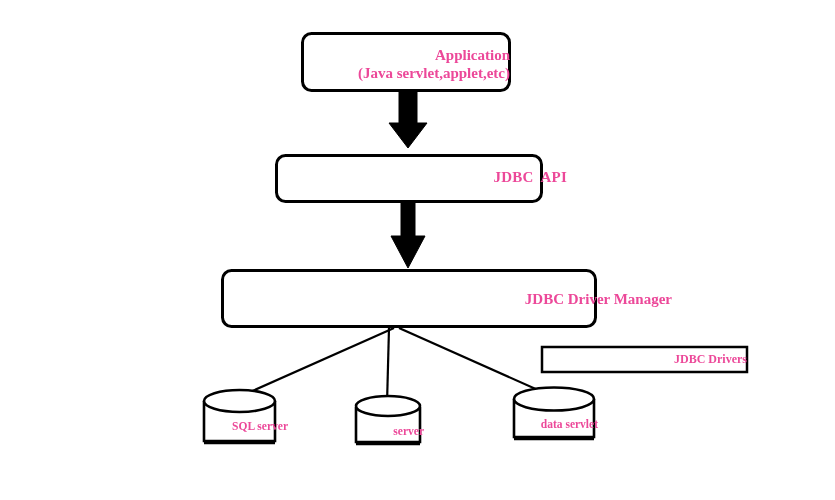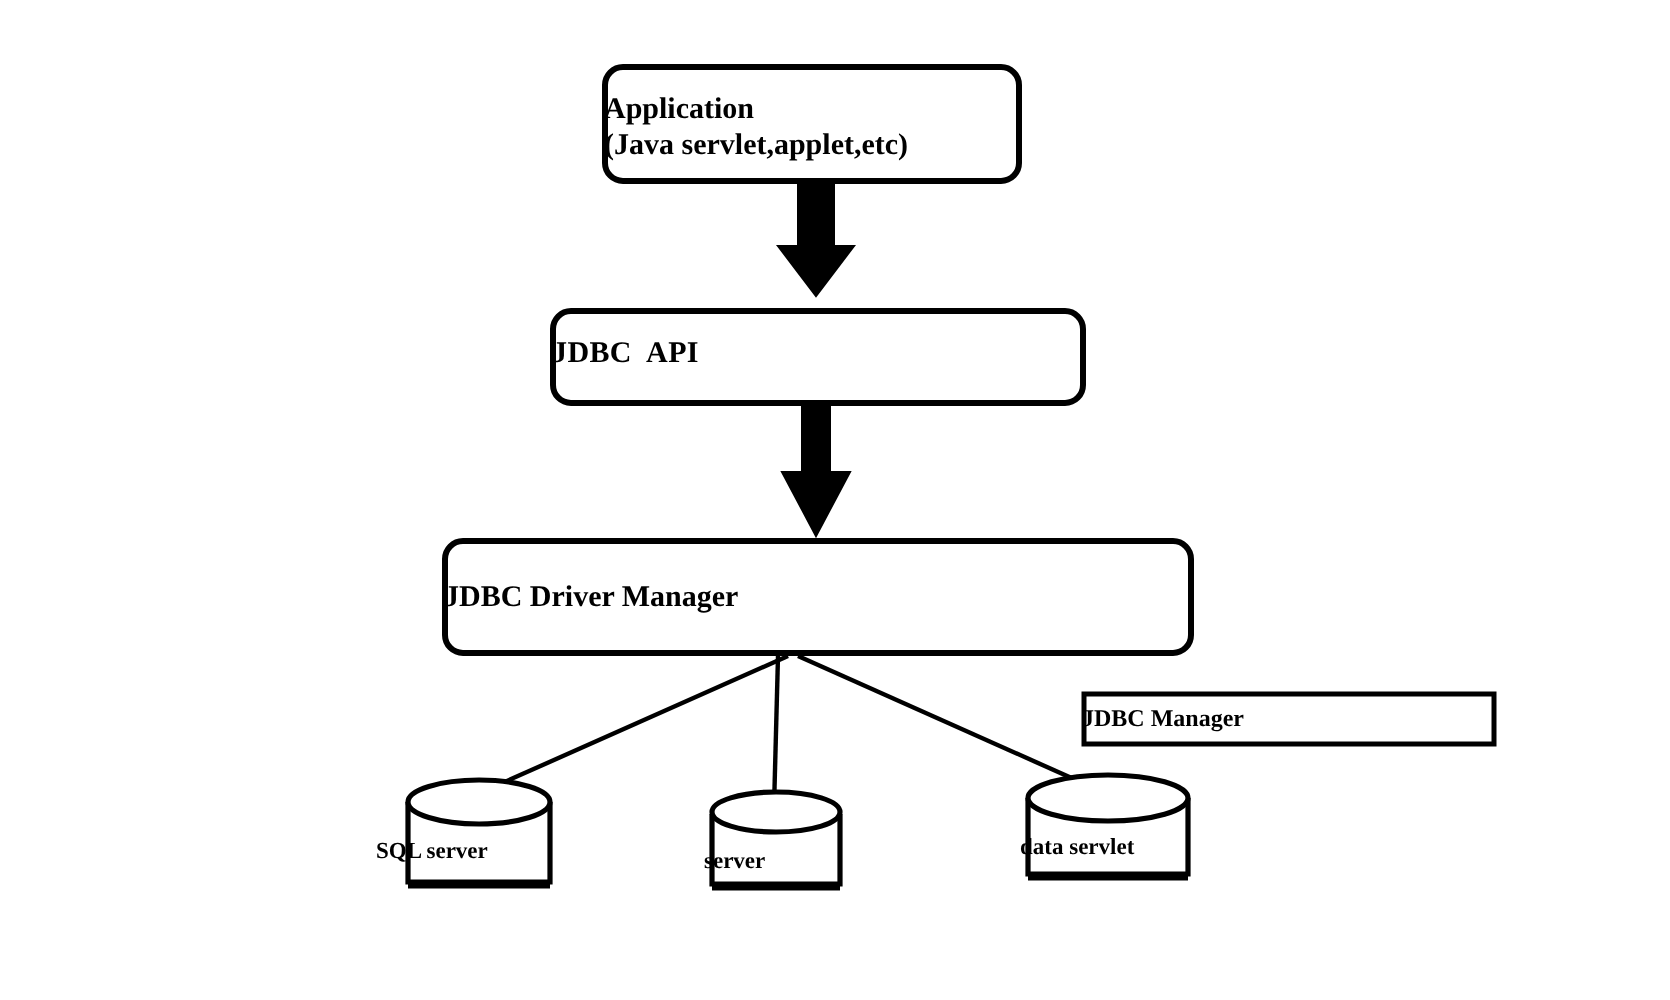--- a/index.html
+++ b/index.html
@@ -21,36 +21,36 @@
     height: 500px;
   }
   #diagram-svg {
     position: absolute;
     left: 0; top: 0;
     width: 835px;
     height: 500px;
   }
   .node-label {
     position: absolute;
-    color: #000000;
+    color: #ec4899;
     font-weight: bold;
-    text-align: left;
+    text-align: right;
     line-height: 1.22;
     white-space: pre;
     pointer-events: none;
     font-family: "Liberation Serif", "DejaVu Serif", serif;
   }
   .lbl-application {
     left: 302px;
     top: 46px;
     width: 208px;
     font-size: 15px;
   }
   .lbl-jdbc-api {
-    left: 260px;
+    left: 285px;
     top: 168px;
     width: 266px;
     font-size: 15px;
     letter-spacing: 0.2px;
     padding-left: 16px;
   }
   .lbl-driver-manager {
     left: 222px;
     top: 290px;
     width: 450px;
@@ -59,21 +59,21 @@
   .lbl-jdbc-drivers {
     left: 541px;
     top: 352px;
     width: 206px;
     font-size: 12px;
   }
   .lbl-cyl {
     font-size: 11.5px;
   }
   .lbl-sql-server {
-    left: 188px;
+    left: 208px;
     top: 419px;
     width: 80px;
   }
   .lbl-oracle {
     left: 352px;
     top: 424px;
     width: 72px;
   }
   .lbl-data-source {
     left: 510px;
@@ -124,21 +124,21 @@
 
   </svg>
 
   <div class="node-label lbl-application">Application
 (Java servlet,applet,etc)</div>
 
   <div class="node-label lbl-jdbc-api">JDBC  API</div>
 
   <div class="node-label lbl-driver-manager">JDBC Driver Manager</div>
 
-  <div class="node-label lbl-jdbc-drivers">JDBC Manager</div>
+  <div class="node-label lbl-jdbc-drivers">JDBC Drivers</div>
 
   <div class="node-label lbl-cyl lbl-sql-server">SQL server</div>
 
   <div class="node-label lbl-cyl lbl-oracle">server</div>
 
   <div class="node-label lbl-cyl lbl-data-source">data servlet</div>
 
 </div>
 
 </body></html>

